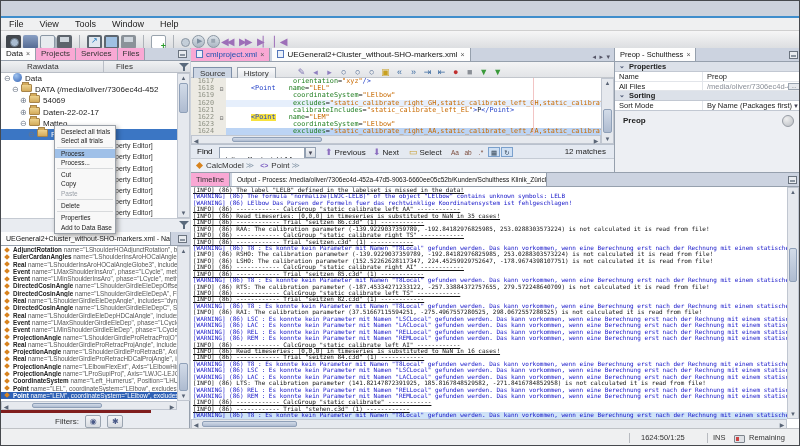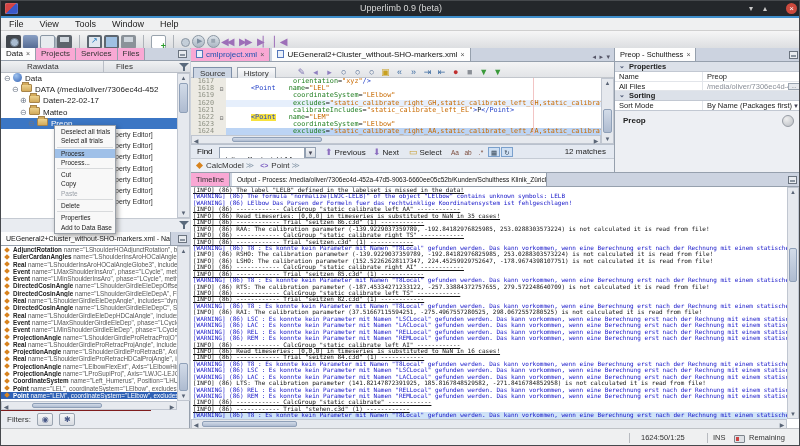--- a/index.html
+++ b/index.html
@@ -66,21 +66,21 @@
   
   .navtab{left:0;top:184px;width:189px;height:14px;font-size:7px;line-height:13px;}
   .navbox{left:0;top:198px;width:176px;height:155px;background:#fff;overflow:hidden;}
   .nitem{height:7.3px;line-height:7.3px;font-size:6.3px;white-space:nowrap;overflow:hidden;padding-left:12px;position:relative;color:#222;}
   .ndia{position:absolute;left:4px;top:1.5px;width:4px;height:4px;background:#d8831e;transform:rotate(45deg);}
   .nkind{font-weight:bold;}
   .nrest{color:#555;}
   .nsel{background:#2f61b5;}
   .nsel .nkind,.nsel .nrest{color:#fff;}
   .navhsb{left:0;top:353px;width:176px;height:9px;}
-  .filtersrow{left:0;top:362px;width:150px;height:18px;background:#e9ecf1;border-top:1px solid #7f1d1d;font-size:8px;line-height:17px;color:#333;}
+  .filtersrow{left:0;top:362px;width:150px;height:18px;background:#e9ecf1;border-top:3px solid #7f1d1d;font-size:8px;line-height:17px;color:#333;padding-left:48px;}
   .fbtn{display:inline-block;width:16px;height:13px;border:1px solid #9aa4b0;background:linear-gradient(#f4f5f7,#d8dce2);border-radius:2px;text-align:center;font-size:8px;line-height:12px;color:#4a5a88;margin-left:4px;vertical-align:middle;}
   
   .epanel{left:190px;top:47px;width:423px;height:124px;}
   .etabs{left:0;top:0;width:423px;height:14px;font-size:8px;line-height:13px;}
   .etab-icon{display:inline-block;width:7px;height:8px;background:#eaf0fa;border:1px solid #5577bb;margin-right:3px;vertical-align:-1px;}
   .etoolbar{left:0;top:14px;width:423px;height:16px;background:linear-gradient(#f4f4f5,#e2e4e7);border-bottom:1px solid #c2c6cc;white-space:nowrap;padding:1px 2px;}
   .vbtn{display:inline-block;height:12px;padding:0 6px;font-size:8px;line-height:11px;border:1px solid #9aa4b0;background:linear-gradient(#fbfbfc,#e3e6ea);color:#333;vertical-align:middle;}
   .vbtn.pressed{background:#cdd6e4;border-color:#7e8fa8;}
   .eti{display:inline-block;width:13px;height:13px;text-align:center;font-size:9px;line-height:13px;vertical-align:middle;margin:0 0.5px;}
   .codebox{left:0;top:30px;width:410px;height:57px;background:#fff;overflow:hidden;position:absolute;}
@@ -141,45 +141,39 @@
   .statusbar{left:0;top:427px;width:800px;height:19px;background:#eff0f1;border-top:1px solid #bfc2c6;font-size:7.5px;line-height:18px;color:#333;}
   .ssep{position:absolute;top:4px;width:1px;height:10px;background:#b8bbc0;}
   .sico{position:absolute;top:6px;width:11px;height:8px;border:1px solid #7d848c;border-radius:1px;background:#dfe2e6;}
   .sico::after{content:"";position:absolute;left:1px;top:1px;width:3px;height:4px;background:#c44;}
 </style>
 </head>
 <body>
 
 <div class="win">
 
-  <div class="abs titlebar">
-    <div class="abs appicon"></div>
-    <div class="apptitle">Upperlimb 0.9 (beta)</div>
-    <div class="abs wbtn" style="right:44px;">▾</div>
-    <div class="abs wbtn" style="right:30px;">▴</div>
-    <div class="abs wclose" style="right:4px;">×</div>
-  </div>
   <div class="abs accent"></div>
 
   <div class="abs menubar">
     <span class="mbi"><span>File</span></span><span class="mbi"><span>View</span></span><span class="mbi"><span>Tools</span></span><span class="mbi"><span>Window</span></span><span class="mbi"><span>Help</span></span>
   </div>
 
   <div class="abs toolbar"><span class="tbi i-camera"></span><span class="tbi i-open"></span><span class="tbi i-copy"></span><span class="tbi i-save"></span><span class="tbsep"></span><span class="tbi i-export"></span><span class="tbi i-image"></span><span class="tbi i-save2"></span><span class="tbsep"></span><span class="tbi i-new-file"></span><span class="tbsep"></span><span class="tbi i-record"></span><span class="tbi i-play"></span><span class="tbi i-stop"></span><span class="tbi i-rewind"></span><span class="tbi i-fast-forward"></span><span class="tbi i-step-forward"></span><span class="tbi i-step-back"></span></div>
 
   <div class="abs lpanel">
     <div class="abs ltabs tabrow"><span class="dtab active"><span>Data</span><span class="tclose">×</span></span><span class="dtab"><span>Projects</span></span><span class="dtab"><span>Services</span></span><span class="dtab"><span>Files</span></span><span class="winbtn" style="position: absolute; right: 3px; top: 2px;"></span></div>
     <div class="abs lhead">
       <span class="hc" style="left:0;width:103px;border-right:1px solid #b9bec6;">Rawdata</span>
       <span class="hc" style="left:103px;width:73px;padding-left:12px;">Files</span>
     </div>
     <div class="funnel" style="left:178px;top:14px;"></div>
     <div class="abs treebox">
         <div class="trow" style="padding-left: 3px;"><span class="thandle">⊖</span><span class="ticon-data"></span><span class="tlabel">Data</span></div>
         <div class="trow" style="padding-left: 11px;"><span class="thandle">⊖</span><span class="ticon-folder"></span><span class="tlabel">DATA (/media/oliver/7306ec4d-452</span></div>
+        <div class="trow" style="padding-left: 19px;"><span class="thandle">⊕</span><span class="ticon-folder"></span><span class="tlabel">54069</span></div>
         <div class="trow" style="padding-left: 19px;"><span class="thandle">⊕</span><span class="ticon-folder"></span><span class="tlabel">Daten-22-02-17</span></div>
         <div class="trow" style="padding-left: 19px;"><span class="thandle">⊖</span><span class="ticon-folder"></span><span class="tlabel">Matteo</span></div>
         <div class="trow tsel" style="padding-left: 27px;"><span class="thandle">⊖</span><span class="ticon-folder"></span><span class="tlabel">Preop</span></div>
         <div class="trow"><span class="tfrag">perty Editor]</span></div>
         <div class="trow"><span class="tfrag">perty Editor]</span></div>
         <div class="trow"><span class="tfrag">perty Editor]</span></div>
         <div class="trow"><span class="tfrag">perty Editor]</span></div>
         <div class="trow"><span class="tfrag">perty Editor]</span></div>
         <div class="trow"><span class="tfrag">perty Editor]</span></div>
         <div class="trow"><span class="tfrag">perty Editor]</span></div>

